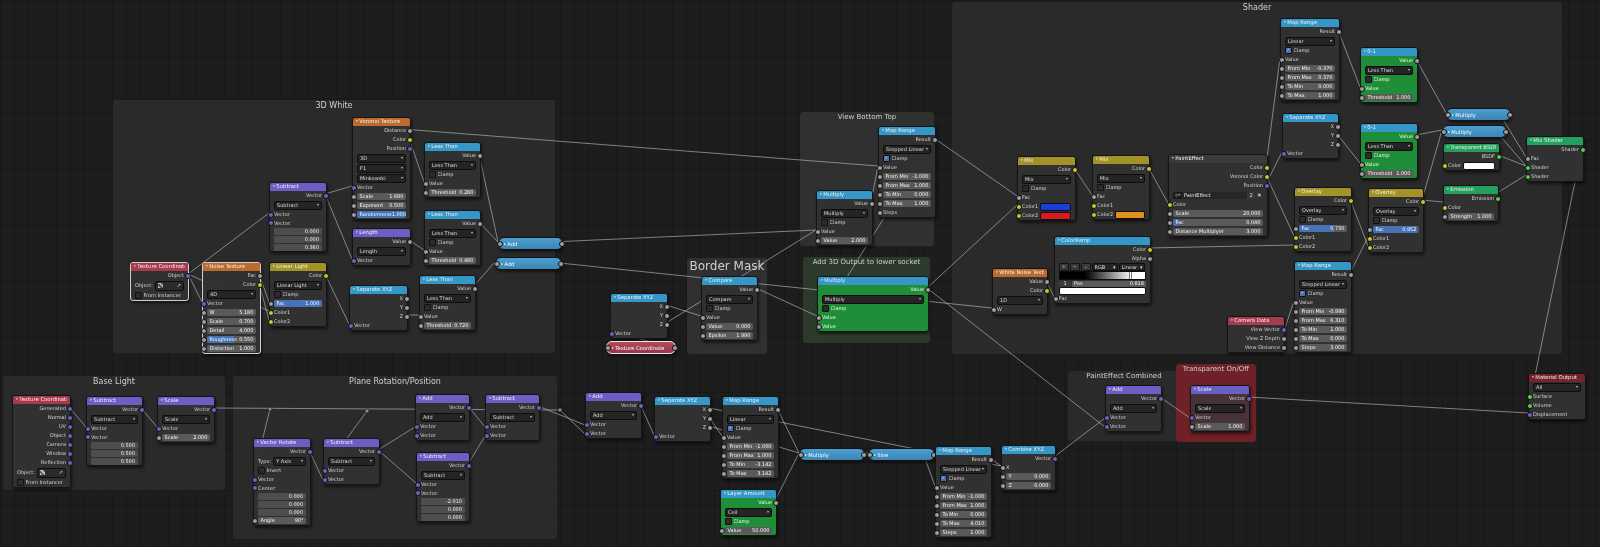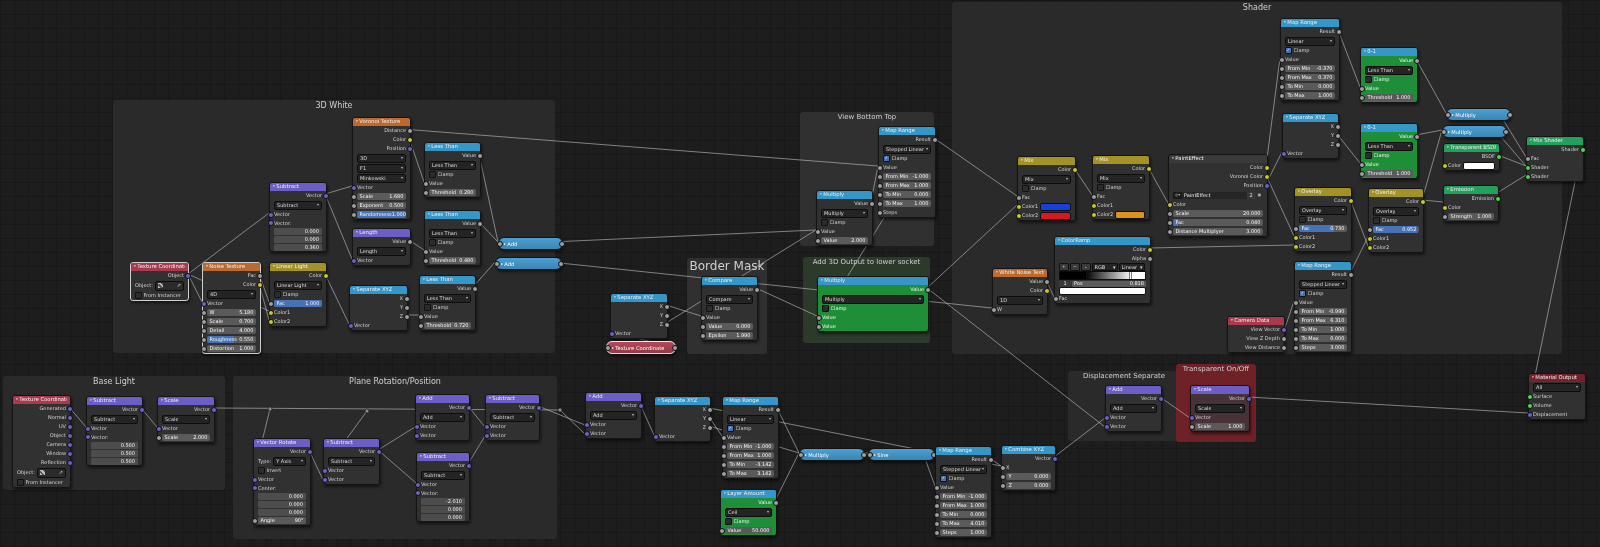--- a/index.html
+++ b/index.html
@@ -98,21 +98,21 @@
     <div class="frame" style="left: 952px; top: 2px; width: 610px; height: 352px; background: rgb(42, 42, 42);">
       <div class="frame-label">Shader</div>
     </div>
     <div class="frame" style="left: 3px; top: 376px; width: 222px; height: 114px; background: rgb(42, 42, 42);">
       <div class="frame-label">Base Light</div>
     </div>
     <div class="frame" style="left: 233px; top: 376px; width: 324px; height: 163px; background: rgb(42, 42, 42);">
       <div class="frame-label">Plane Rotation/Position</div>
     </div>
     <div class="frame" style="left: 1068px; top: 371px; width: 112px; height: 70px; background: rgb(42, 42, 42);">
-      <div class="frame-label" style="font-size: 7px;">Displacement Separate</div>
+      <div class="frame-label" style="font-size: 7px;">PaintEffect Combined</div>
     </div>
     <div class="frame" style="left: 1176px; top: 364px; width: 80px; height: 78px; background: rgb(110, 33, 39);">
       <div class="frame-label" style="font-size: 7px;">Transparent On/Off</div>
     </div>
     <svg width="1600" height="547" id="wires">
       <line x1="188" y1="274" x2="202" y2="302" stroke="#c4c4c4" stroke-width="0.8" opacity="0.75"></line>
       <line x1="188" y1="274" x2="269" y2="213" stroke="#c4c4c4" stroke-width="0.8" opacity="0.75"></line>
       <line x1="188" y1="274" x2="269" y2="311" stroke="#c4c4c4" stroke-width="0.8" opacity="0.75"></line>
       <line x1="259" y1="274" x2="269" y2="302" stroke="#c4c4c4" stroke-width="0.8" opacity="0.75"></line>
       <line x1="259" y1="283" x2="269" y2="320" stroke="#c4c4c4" stroke-width="0.8" opacity="0.75"></line>

